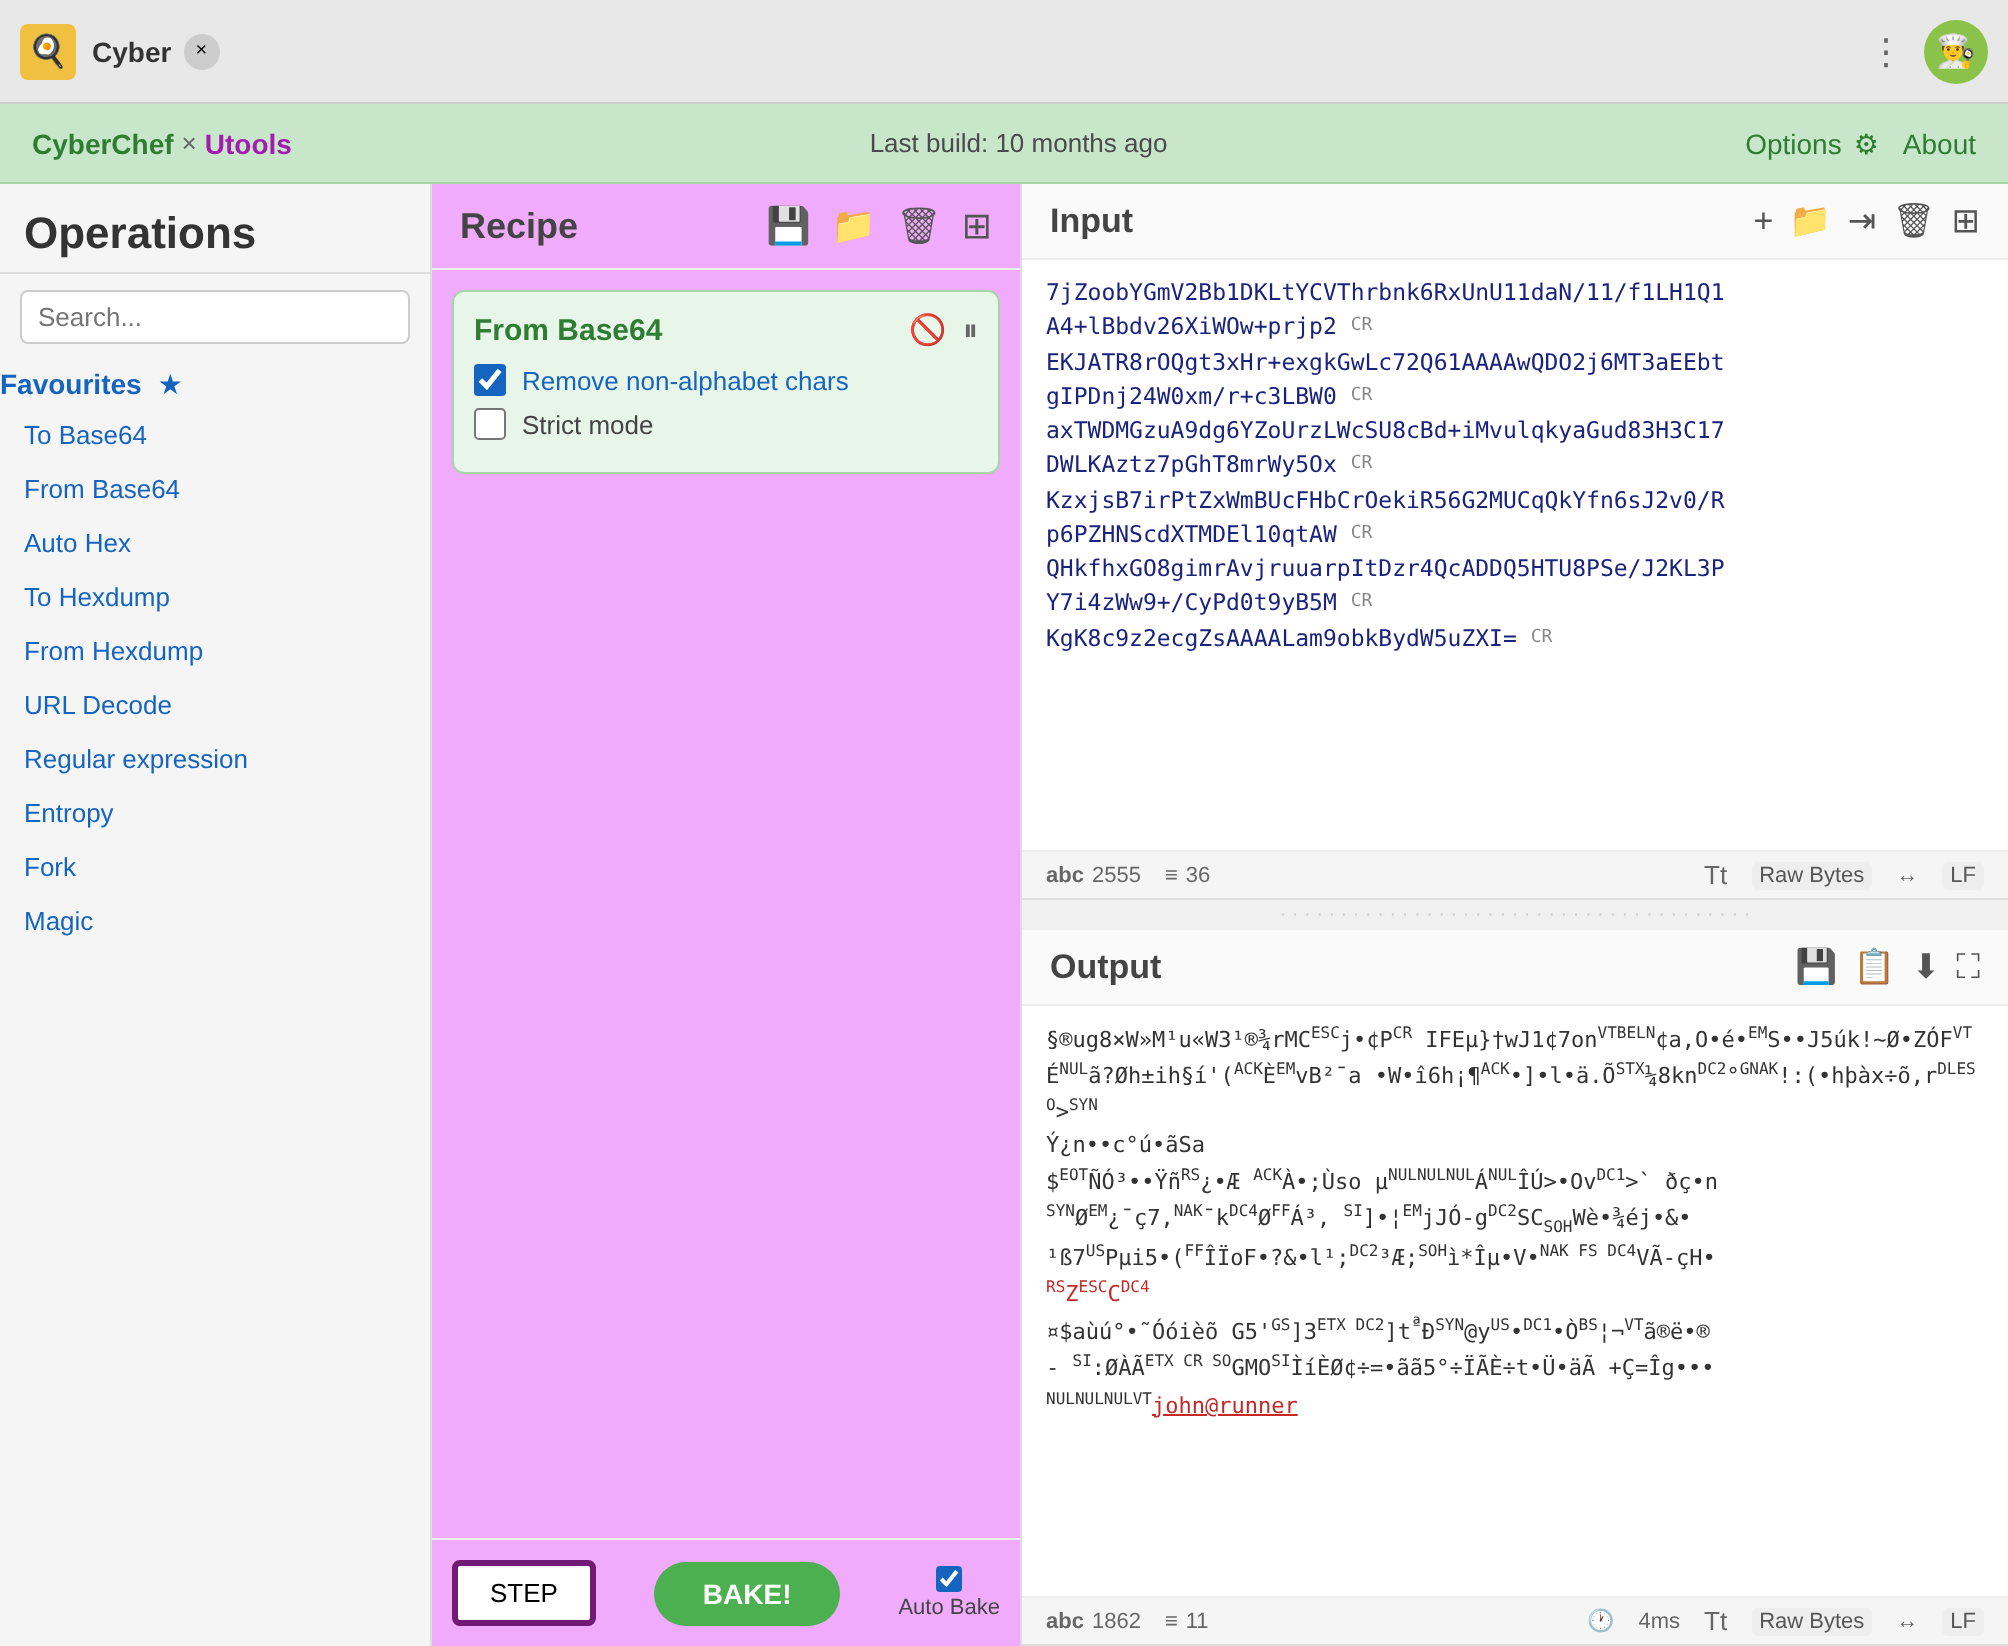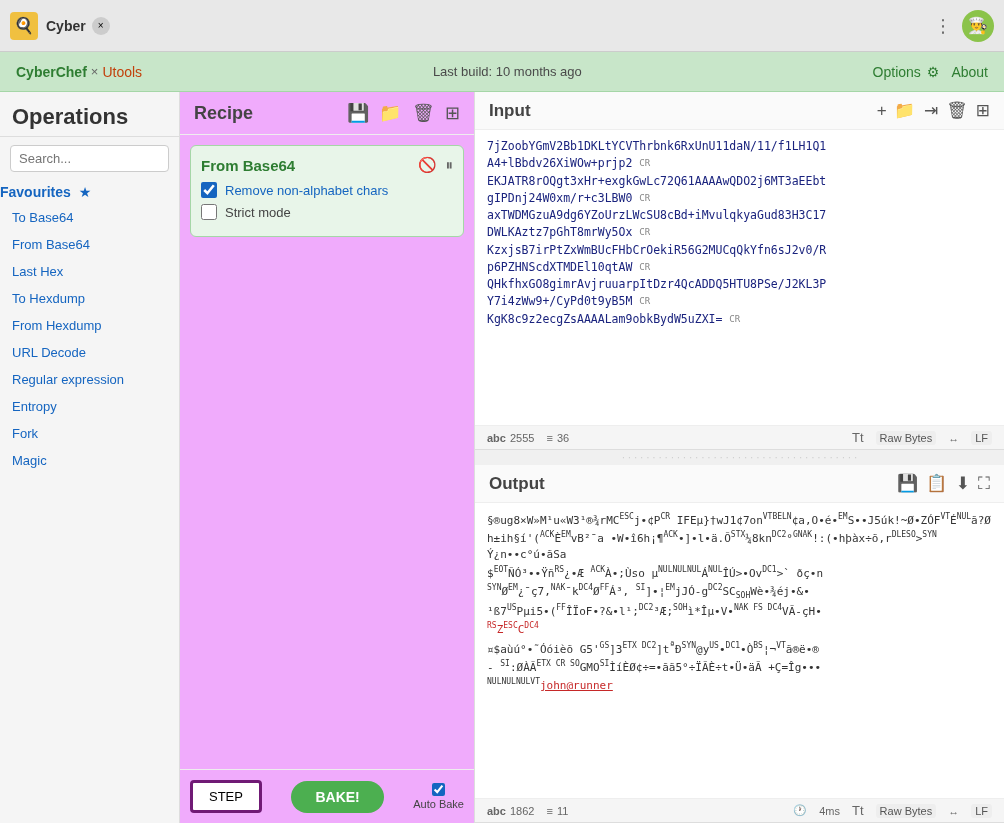--- a/index.html
+++ b/index.html
@@ -20,32 +20,32 @@
     .titlebar-avatar { width: 32px; height: 32px; background: #8BC34A; border-radius: 50%;
       display: flex; align-items: center; justify-content: center; font-size: 16px; }
 
     
     .navbar {
       display: flex; align-items: center; background: #c8e6c9; padding: 0 16px;
       height: 40px; border-bottom: 1px solid #a5d6a7;
     }
     .navbar-brand { color: #2e7d32; font-weight: 600; font-size: 14px; }
     .navbar-x { color: #666; margin: 0 4px; }
-    .navbar-sub { color: #c2410c; font-weight: 400; font-size: 14px; }
+    .navbar-sub { color: #a21caf; font-weight: 700; font-size: 14px; }
     .navbar-spacer { flex: 1; }
     .navbar-build { color: #4a4a4a; font-size: 13px; }
     .navbar-spacer2 { flex: 1; }
     .navbar-options { display: flex; align-items: flex-start; gap: 6px; color: #2e7d32; font-size: 14px; cursor: pointer; }
     .navbar-about { color: #2e7d32; font-size: 14px; cursor: pointer; margin-left: 12px; }
 
     
     .main { display: flex; height: calc(823px - 92px); }
 
     
-    .sidebar { width: 180px; background: #f5f5f5; border-right: 1px solid #ddd; display: flex; flex-direction: column; overflow: hidden; }
+    .sidebar { width: 216px; background: #f5f5f5; border-right: 1px solid #ddd; display: flex; flex-direction: column; overflow: hidden; }
     .sidebar-ops { padding: 12px 12px 6px; font-size: 22px; font-weight: 700; color: #333; border-bottom: 1px solid #ddd; }
     .sidebar-search { padding: 8px 10px; }
     .sidebar-search input { width: 100%; border: 1px solid #ccc; border-radius: 4px; padding: 5px 8px; font-size: 13px; color: #999; outline: none; }
     .sidebar-section { padding: 4px 0; display: flex; align-items: center; gap: 8px; cursor: pointer; border-radius: 4px; }
     .sidebar-section-label { font-size: 14px; font-weight: 600; color: #1565c0; }
     .sidebar-star { color: #1565c0; font-size: 14px; }
     .sidebar-item { padding: 6px 12px; cursor: pointer; color: #1565c0; font-size: 13px; border-radius: 3px; }
 
     
     .recipe-panel { width: 295px; background: #f0abfc; border-right: 1px solid #ddd; display: flex; flex-direction: column; }
@@ -134,21 +134,21 @@
     <div class="sidebar-ops">Operations</div>
     <div class="sidebar-search">
       <input type="text" placeholder="Search..." style="">
     </div>
     <div class="sidebar-section">
       <span class="sidebar-section-label">Favourites</span>
       <span class="sidebar-star">★</span>
     </div>
     <div class="sidebar-item">To Base64</div>
     <div class="sidebar-item">From Base64</div>
-    <div class="sidebar-item">Last Hex</div>
+    <div class="sidebar-item">Auto Hex</div>
     <div class="sidebar-item">To Hexdump</div>
     <div class="sidebar-item">From Hexdump</div>
     <div class="sidebar-item">URL Decode</div>
     <div class="sidebar-item">Regular expression</div>
     <div class="sidebar-item">Entropy</div>
     <div class="sidebar-item">Fork</div>
     <div class="sidebar-item">Magic</div>
   </div>
 
   <div class="recipe-panel">

